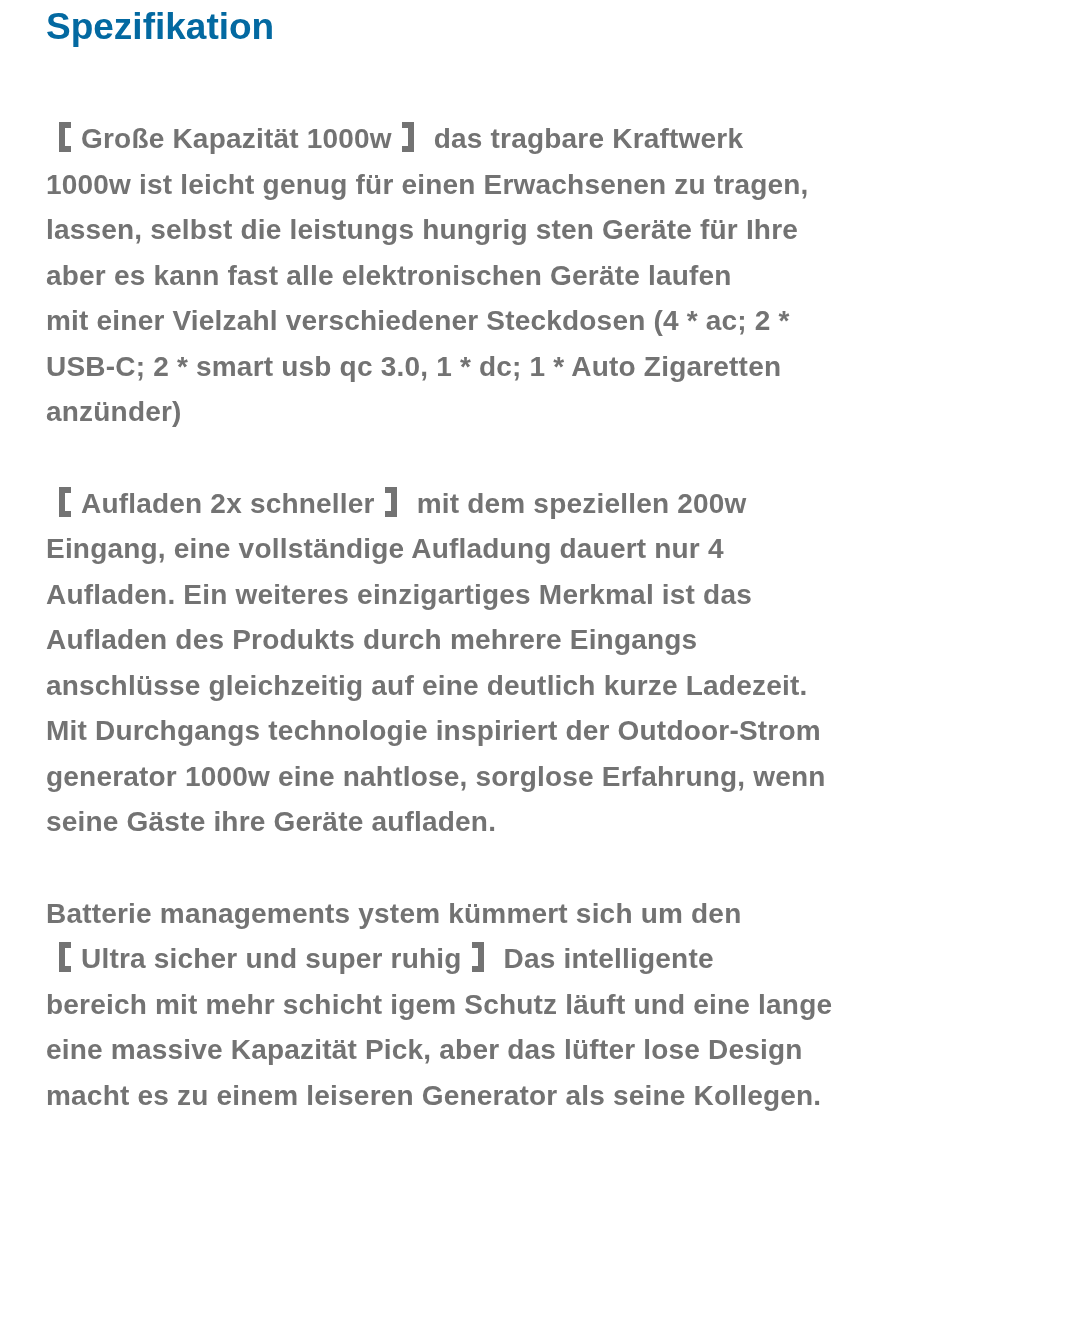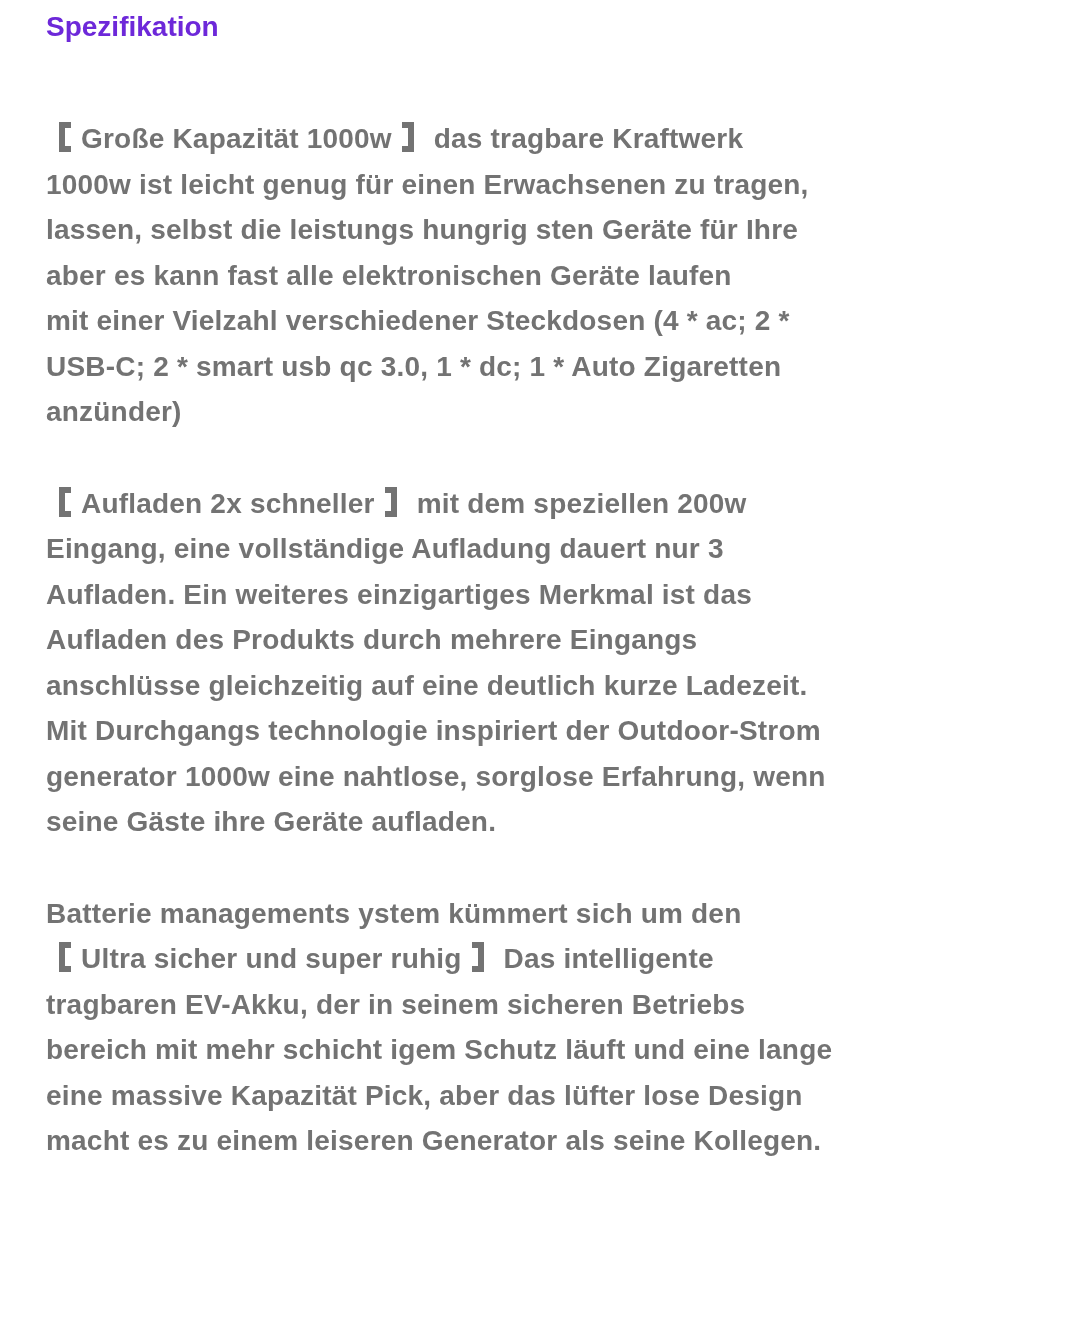--- a/index.html
+++ b/index.html
@@ -13,24 +13,24 @@
     overflow: hidden;
     font-family: "Liberation Sans", "DejaVu Sans", sans-serif;
   }
   .content {
     padding: 0 42px 0 46px;
     box-sizing: border-box;
   }
   .page-title {
     margin: 0;
     padding-top: 3px;
-    font-size: 28px;
+    font-size: 37px;
     line-height: 47px;
     font-weight: 700;
-    color: #6d28d9;
+    color: #0369a1;
     letter-spacing: 0;
   }
   .para {
     margin: 46px 0 0 0;
     color: #737373;
     font-weight: 700;
     font-size: 28px;
     line-height: 45.5px;
     letter-spacing: 0.2px;
   }
@@ -74,33 +74,32 @@
     <div class="line">aber es kann fast alle elektronischen Geräte laufen</div>
     <div class="line">mit einer Vielzahl verschiedener Steckdosen (4 * ac; 2 *</div>
     <div class="line">USB-C; 2 * smart usb qc 3.0, 1 * dc; 1 * Auto Zigaretten</div>
     <div class="line">anzünder)</div>
   </div>
 
   <div class="para">
     <div class="line">
       <span class="bracket open"></span><span>Aufladen 2x schneller</span><span class="bracket close"></span><span>mit dem speziellen 200w</span>
     </div>
-    <div class="line">Eingang, eine vollständige Aufladung dauert nur 3</div>
+    <div class="line">Eingang, eine vollständige Aufladung dauert nur 4</div>
     <div class="line">Aufladen. Ein weiteres einzigartiges Merkmal ist das</div>
     <div class="line">Aufladen des Produkts durch mehrere Eingangs</div>
     <div class="line">anschlüsse gleichzeitig auf eine deutlich kurze Ladezeit.</div>
     <div class="line">Mit Durchgangs technologie inspiriert der Outdoor-Strom</div>
     <div class="line">generator 1000w eine nahtlose, sorglose Erfahrung, wenn</div>
     <div class="line">seine Gäste ihre Geräte aufladen.</div>
   </div>
 
   <div class="para">
     <div class="line">Batterie managements ystem kümmert sich um den</div>
     <div class="line">
       <span class="bracket open"></span><span>Ultra sicher und super ruhig</span><span class="bracket close"></span><span>Das intelligente</span>
     </div>
-    <div class="line">tragbaren EV-Akku, der in seinem sicheren Betriebs</div>
     <div class="line">bereich mit mehr schicht igem Schutz läuft und eine lange</div>
     <div class="line">eine massive Kapazität Pick, aber das lüfter lose Design</div>
     <div class="line">macht es zu einem leiseren Generator als seine Kollegen.</div>
   </div>
 
 </div>
 
 </body></html>

